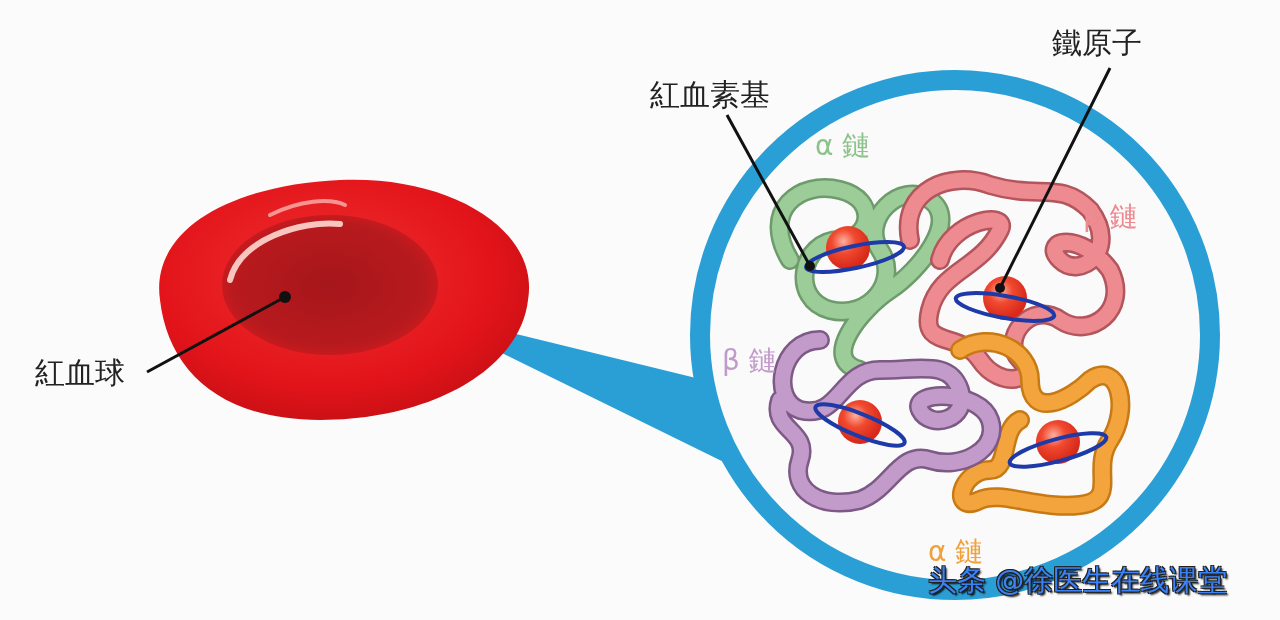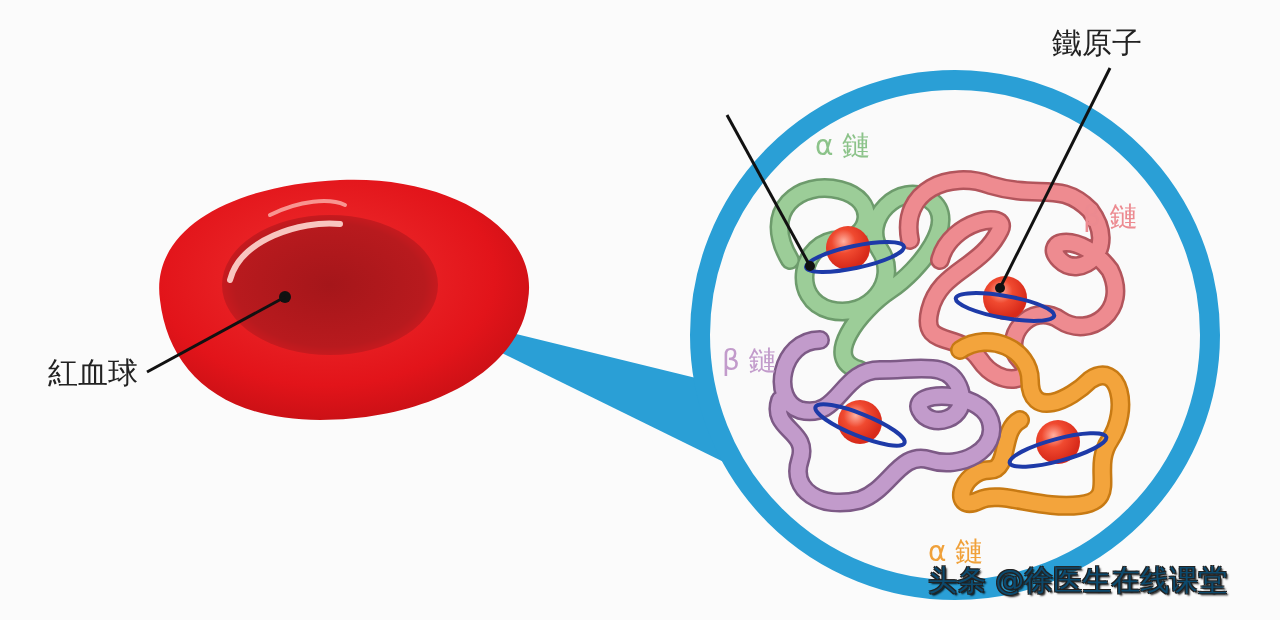--- a/index.html
+++ b/index.html
@@ -15,21 +15,21 @@
       position: absolute;
       font-family: "DejaVu Sans", sans-serif;
       white-space: nowrap;
       line-height: 1;
     }
     .label-main { font-size: 30px; color: #222222; }
     .chain { font-size: 28px; }
     .watermark {
       position: absolute;
       left: 928px; top: 566px;
-      font-size: 29px; color: #0c4a6e;
+      font-size: 29px; color: #3b82f6;
       text-shadow: 1px 1px 0 #222, -1px 1px 0 #222, 1px -1px 0 #222, -1px -1px 0 #222, 2px 2px 2px #000;
       white-space: nowrap;
       line-height: 1;
     }
   </style>
 </head>
 <body>
 
 <div class="stage">
 
@@ -110,21 +110,22 @@
       <circle cx="1058" cy="442" r="22" fill="url(#ironGrad)"></circle>
       <ellipse cx="1058" cy="450" rx="50" ry="11" fill="none" stroke="#1d3aa8" stroke-width="4" transform="rotate(-15 1058 450)"></ellipse>
     </g>
 
     <line x1="727" y1="115" x2="810" y2="266" stroke="#111" stroke-width="3"></line>
     <circle cx="810" cy="266" r="5" fill="#111"></circle>
     <line x1="1110" y1="68" x2="1000" y2="288" stroke="#111" stroke-width="3"></line>
     <circle cx="1000" cy="288" r="5" fill="#111"></circle>
   </svg>
 
-  <div class="label label-main" style="left:48px; top:358px;">紅血球</div>
+  <div class="label label-main" style="left:35px; top:358px;">紅血球</div>
+  <div class="label label-main" style="left:650px; top:80px;">紅血素基</div>
   <div class="label label-main" style="left:1040px; top:28px;margin-left:12px;">鐵原子</div>
 
   <div class="label chain" style="left:815px; top:132px; color:#8cc38a;">α 鏈</div>
   <div class="label chain" style="left:1083px; top:203px; color:#ec8a90;">β 鏈</div>
   <div class="label chain" style="left:722px; top:347px; color:#c29bcb;">β 鏈</div>
   <div class="label chain" style="left:928px; top:538px; color:#f0a13a;">α 鏈</div>
 
   <div class="watermark">头条 @徐医生在线课堂</div>
 </div>
 

